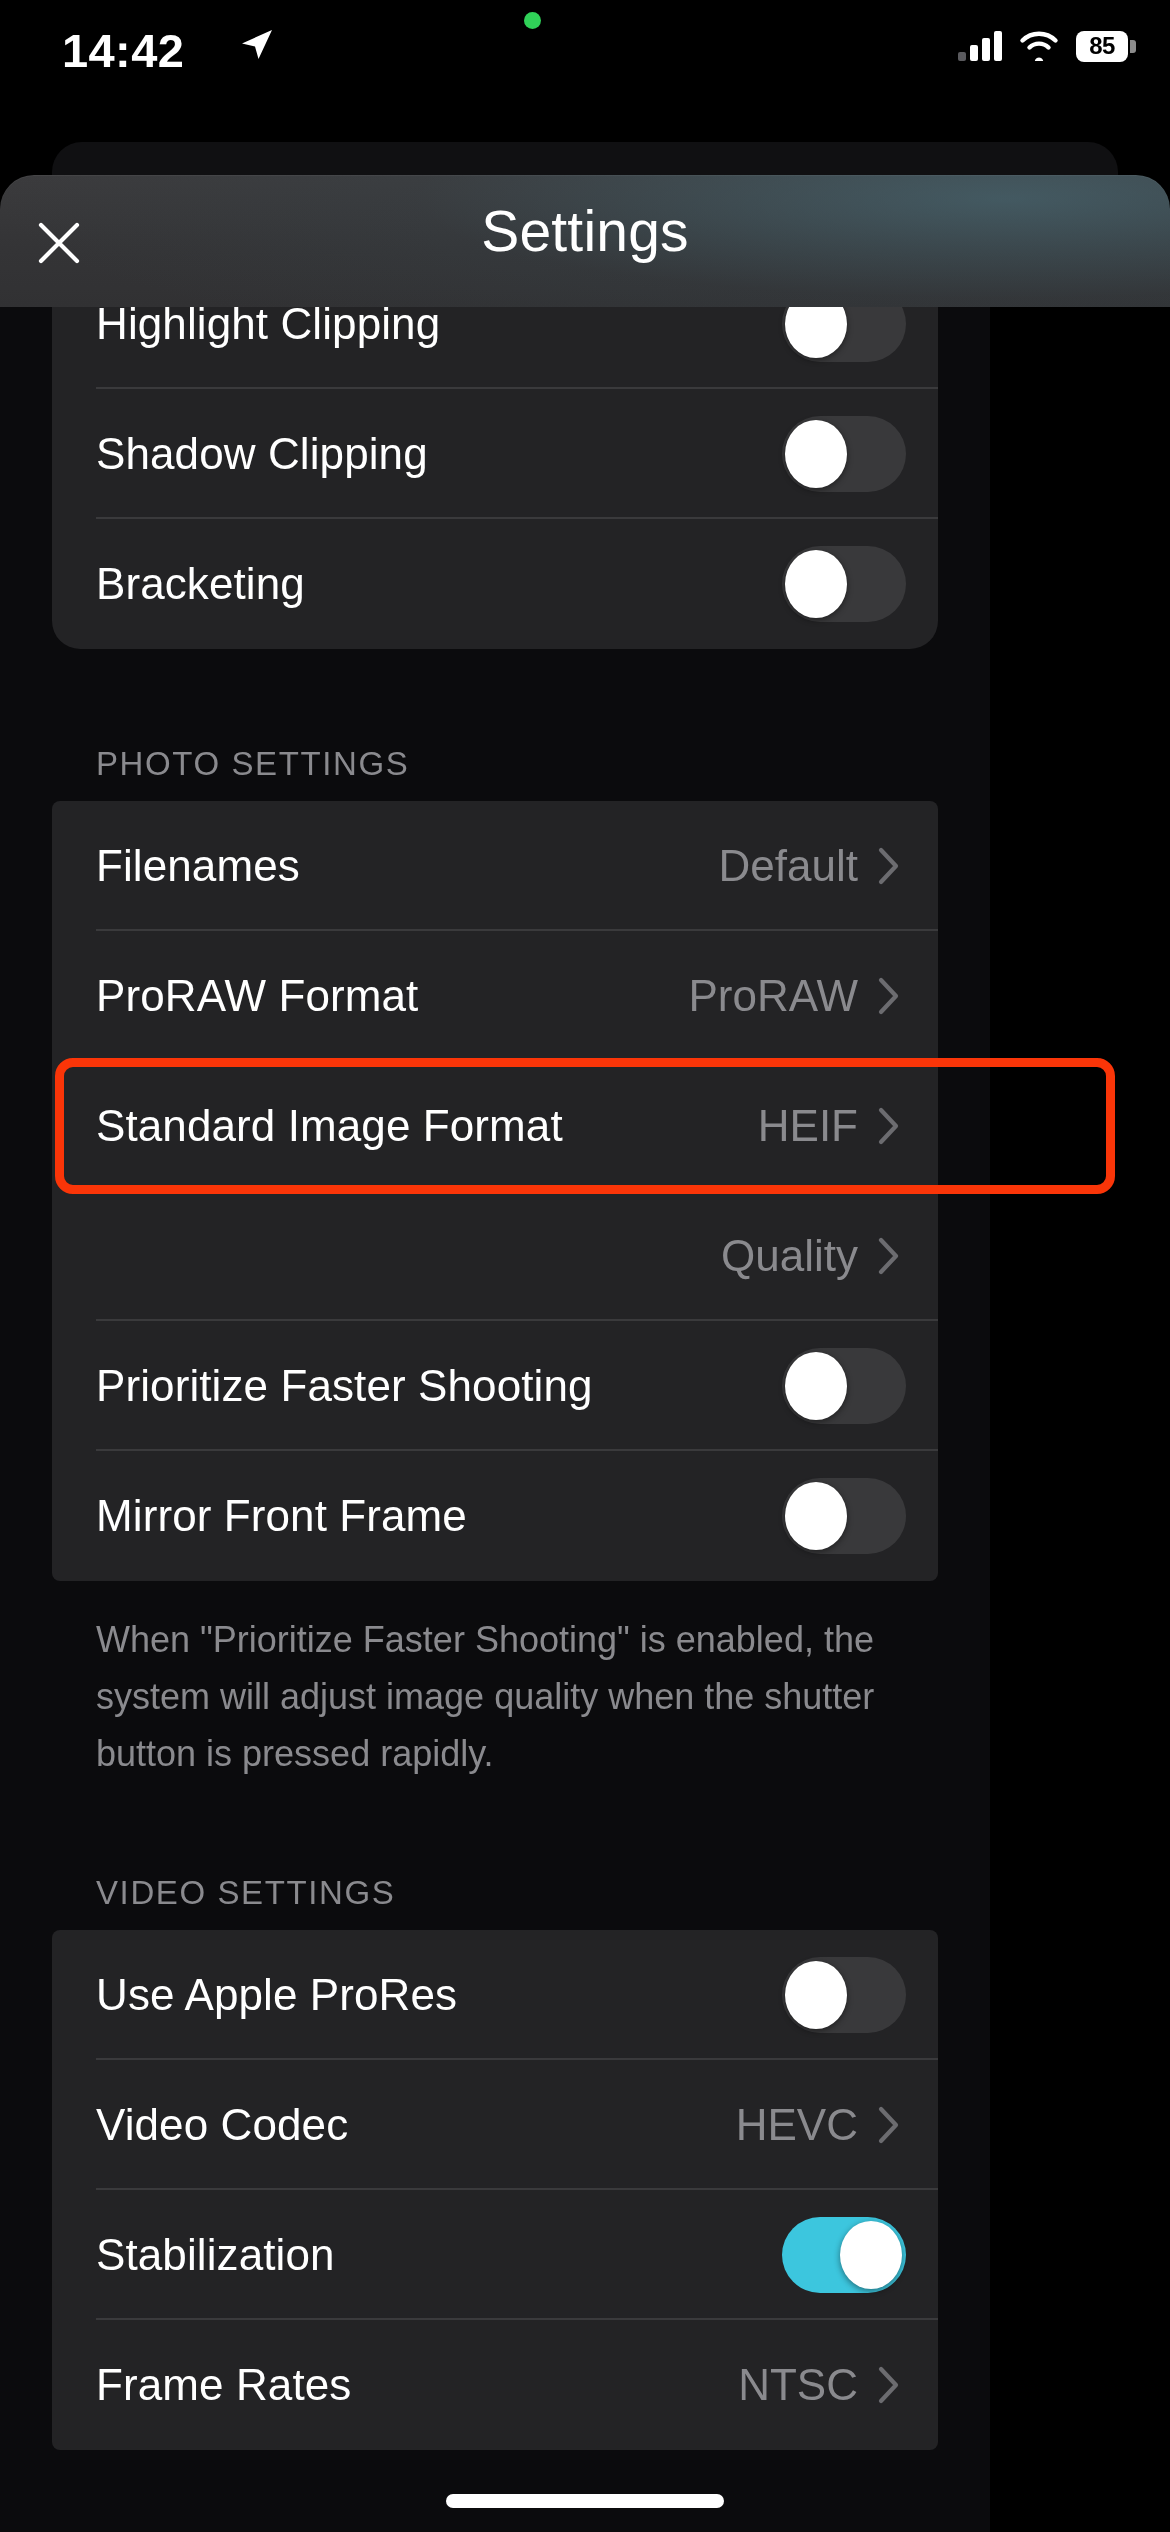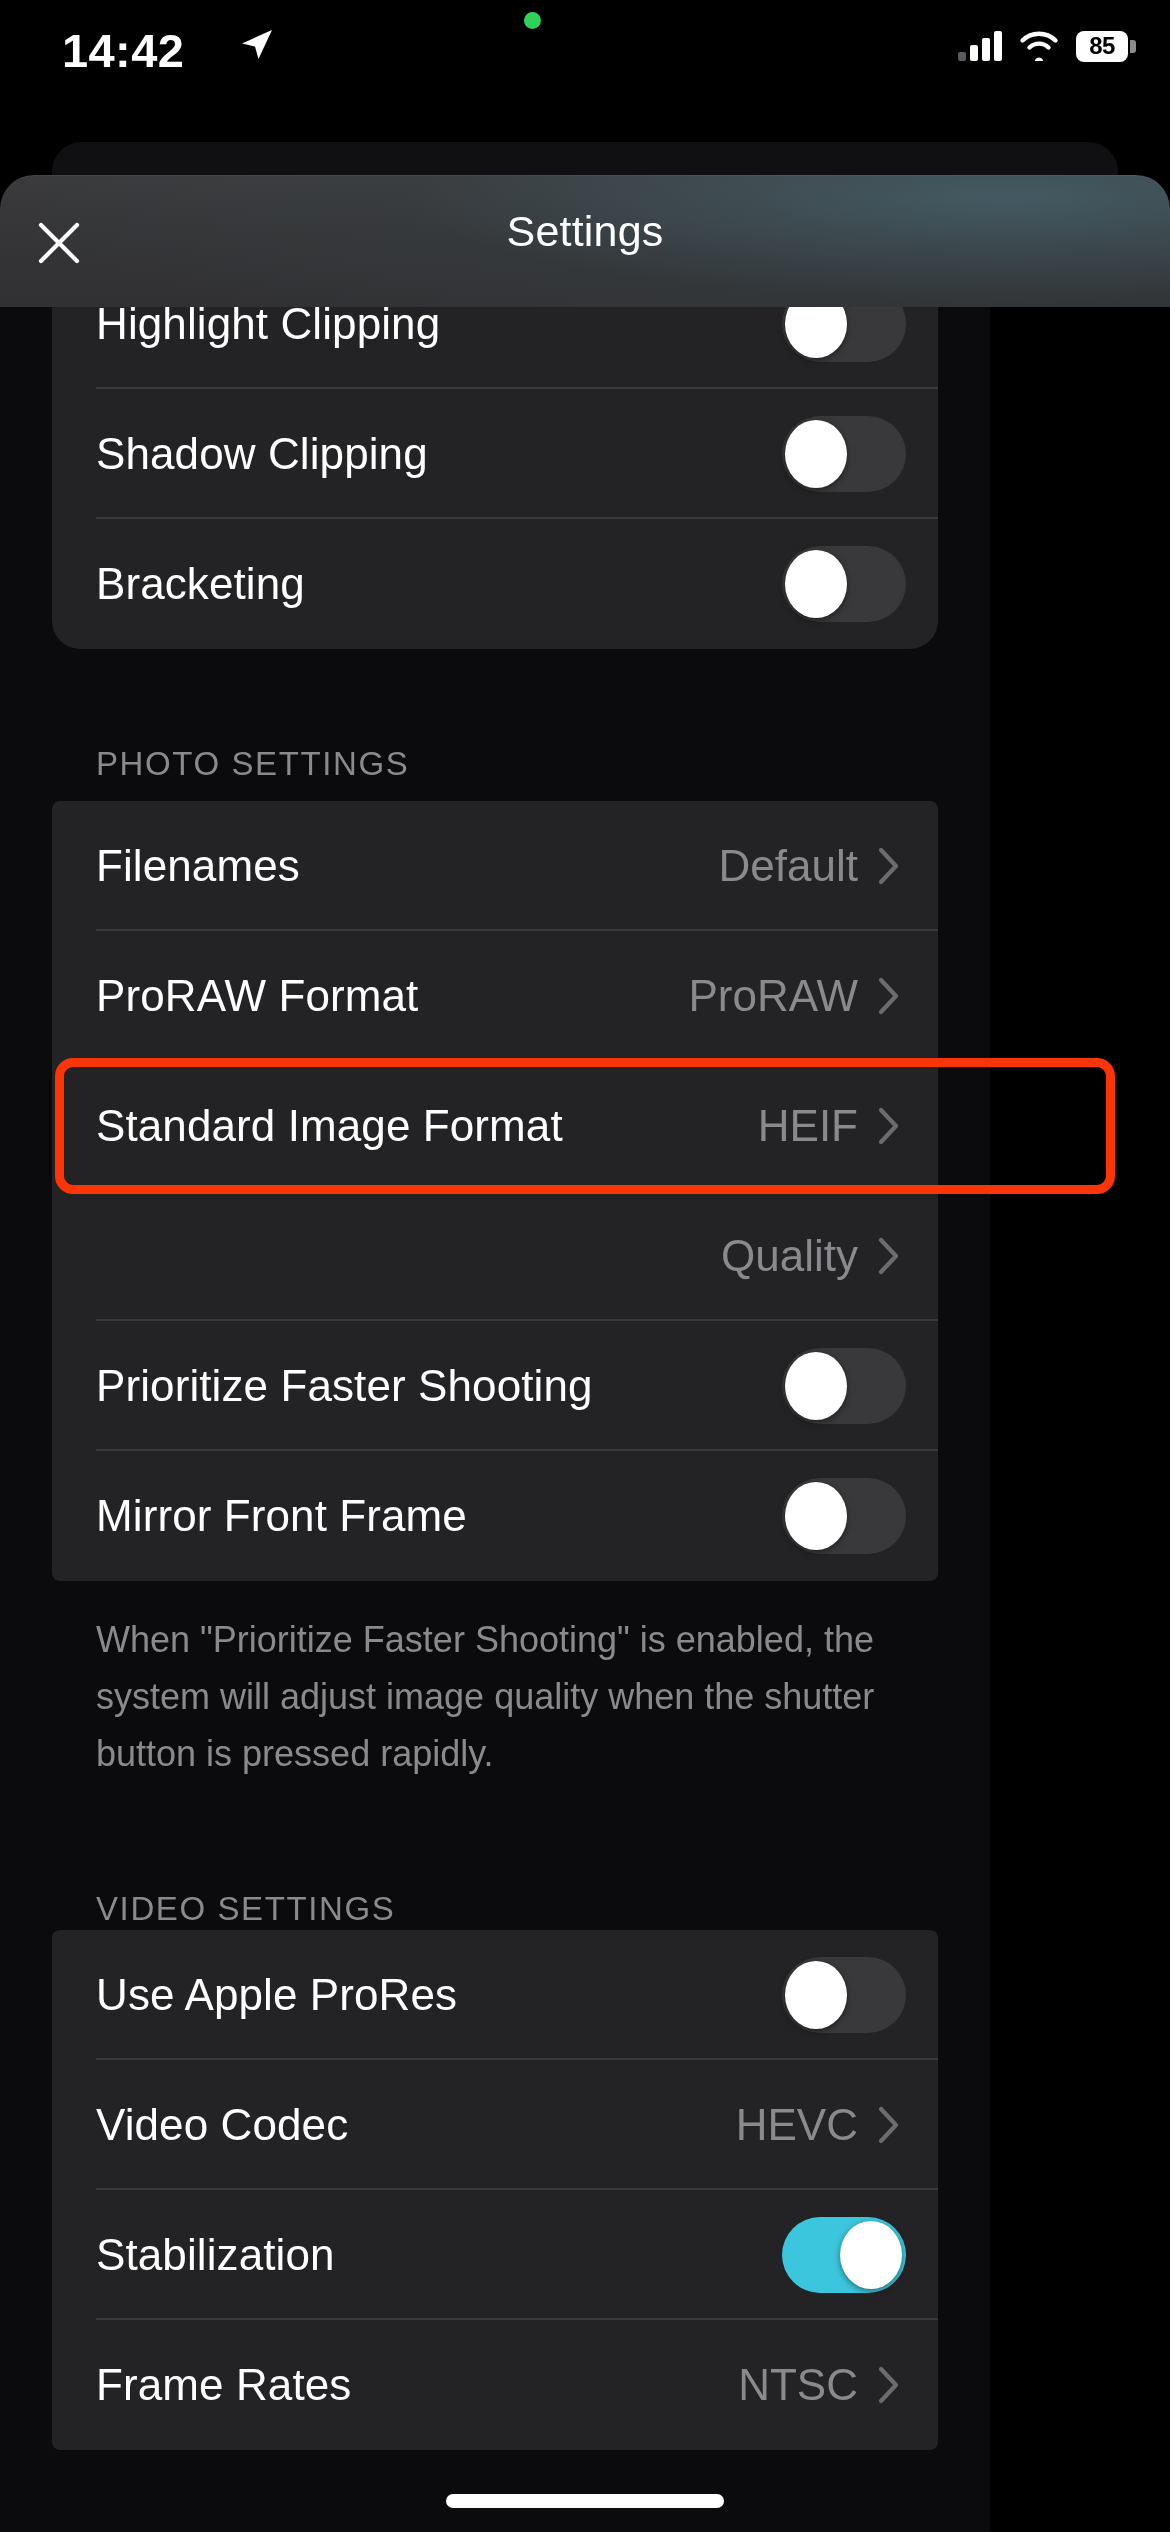--- a/index.html
+++ b/index.html
@@ -58,21 +58,21 @@
     border-radius:34px 34px 0 0;
     background:
       radial-gradient(120% 180% at 86% 18%, rgba(76,116,129,.55) 0%, rgba(58,76,84,.18) 42%, rgba(0,0,0,0) 72%),
       linear-gradient(180deg,#3b3b3d 0%,#343436 55%,#313133 100%);
     z-index:30;
     box-shadow:0 1px 0 rgba(255,255,255,.05) inset;
   }
   #header-title{
     position:absolute; left:0; top:0; width:1170px; height:112px;
     display:flex; align-items:center; justify-content:center;
-    color:#fff; font-size:43px; font-weight:400; letter-spacing:.2px;
+    color:#fff; font-size:57px; font-weight:400; letter-spacing:.2px;
   }
   #close-btn{
     position:absolute; left:25px; top:34px; width:68px; height:68px;
     display:flex; align-items:center; justify-content:center; cursor:pointer;
   }
 
   
   #content{
     position:absolute; left:0; top:307px; width:990px; height:2225px;
     background:#0b0b0d; overflow:hidden;
@@ -261,21 +261,21 @@
           <span class="lbl">Mirror Front Frame</span>
           <span class="right">
             <span class="toggle off">
               <span class="knob"></span>
             </span>
           </span>
         </div>
       </div>
       <div class="footnote" style="padding-top: 30px;">When "Prioritize Faster Shooting" is enabled, the system will adjust image quality when the shutter button is pressed rapidly.</div>
       <div style="height: 56px;"></div>
-      <div class="section-hdr" style="height: 92px; display: flex; align-items: flex-end; padding-bottom: 2px;">VIDEO SETTINGS</div>
+      <div class="section-hdr" style="height: 92px; display: flex; align-items: flex-end; padding-bottom: 18px;">VIDEO SETTINGS</div>
       <div class="card">
         <div class="row">
           <span class="lbl">Use Apple ProRes</span>
           <span class="right">
             <span class="toggle off">
               <span class="knob"></span>
             </span>
           </span>
           <span class="sep"></span>
         </div>

